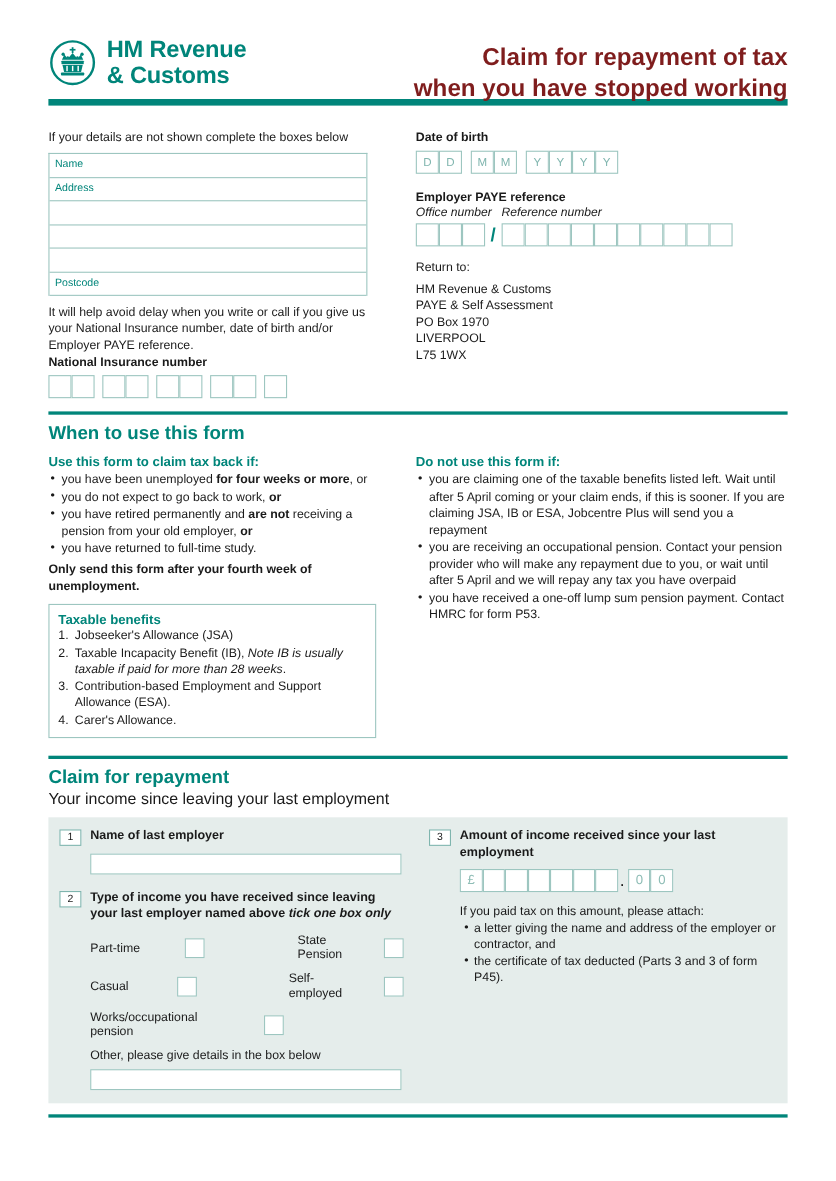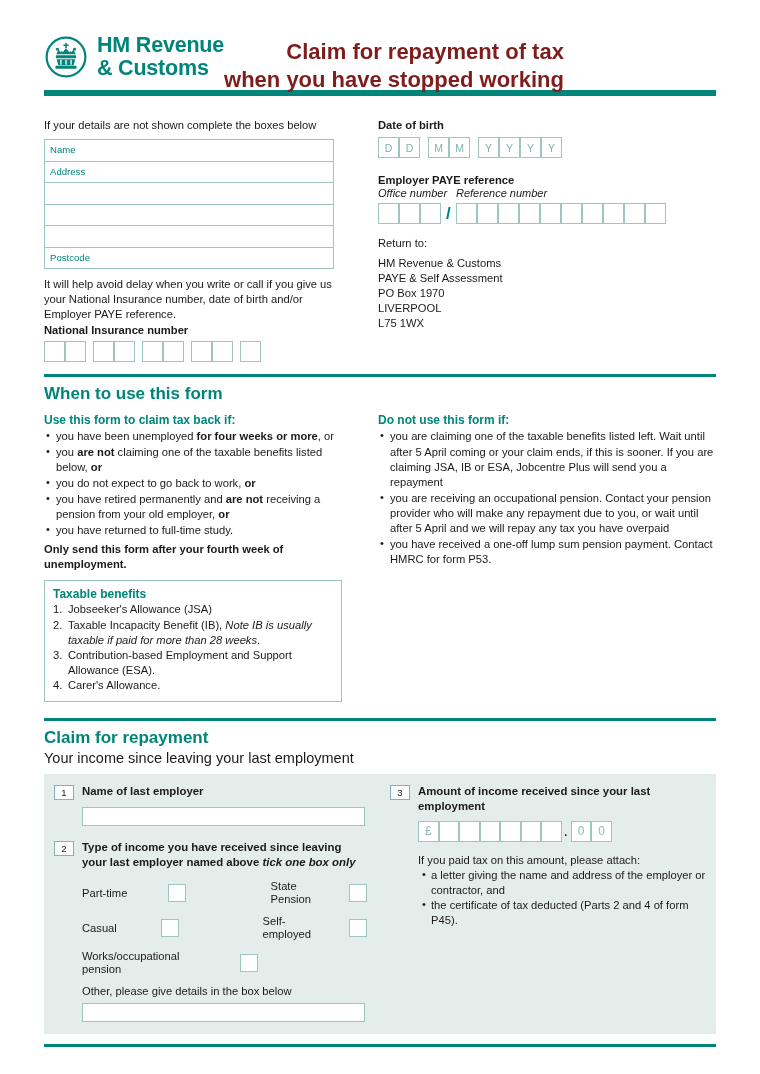--- a/index.html
+++ b/index.html
@@ -23,20 +23,21 @@
     position: absolute;
     left: 44px;
     top: 22px;
     width: 672px;
   }
 
   
   .hdr {
     display: flex;
     align-items: flex-start;
+    justify-content: space-between;
     height: 62px;
   }
   .brand {
     display: flex;
     align-items: center;
     gap: 9px;
     margin-top: 12px;
   }
   .crown-wrap {
     width: 44px;
@@ -486,21 +487,20 @@
     </div>
 
     <div class="rule-med"></div>
     <div class="sec-h">When to use this form</div>
 
     <div class="cols">
       <div class="col-l">
         <div class="sub-h">Use this form to claim tax back if:</div>
         <ul class="b">
           <li>you have been unemployed <b>for four weeks or more</b>, or</li>
-          <li>you <b>are not</b> claiming one of the taxable benefits listed below, <b>or</b></li>
           <li>you do not expect to go back to work, <b>or</b></li>
           <li>you have retired permanently and <b>are not</b> receiving a pension from your old employer, <b>or</b></li>
           <li>you have returned to full-time study.</li>
         </ul>
         <div class="only-send">Only send this form after your fourth week of unemployment.</div>
 
         <div class="tb-box">
           <div class="tb-title">Taxable benefits</div>
           <ol class="tb">
             <li><span class="n">1.</span><span>Jobseeker's Allowance (JSA)</span></li>
@@ -579,21 +579,21 @@
           <span class="bx money-b"></span>
           <span class="bx money-b"></span>
           <span class="dot">.</span>
           <span class="bx money-b z">0</span>
           <span class="bx money-b z">0</span>
         </div>
 
         <div class="attach-lead">If you paid tax on this amount, please attach:</div>
         <ul class="attach">
           <li>a letter giving the name and address of the employer or contractor, and</li>
-          <li>the certificate of tax deducted (Parts 2 and 4 of form P45).</li>
+          <li>the certificate of tax deducted (Parts 3 and 3 of form P45).</li>
         </ul>
       </div>
     </div>
 
     <div class="rule-foot"></div>
 
   </div>
 </div>
 
 </body></html>

